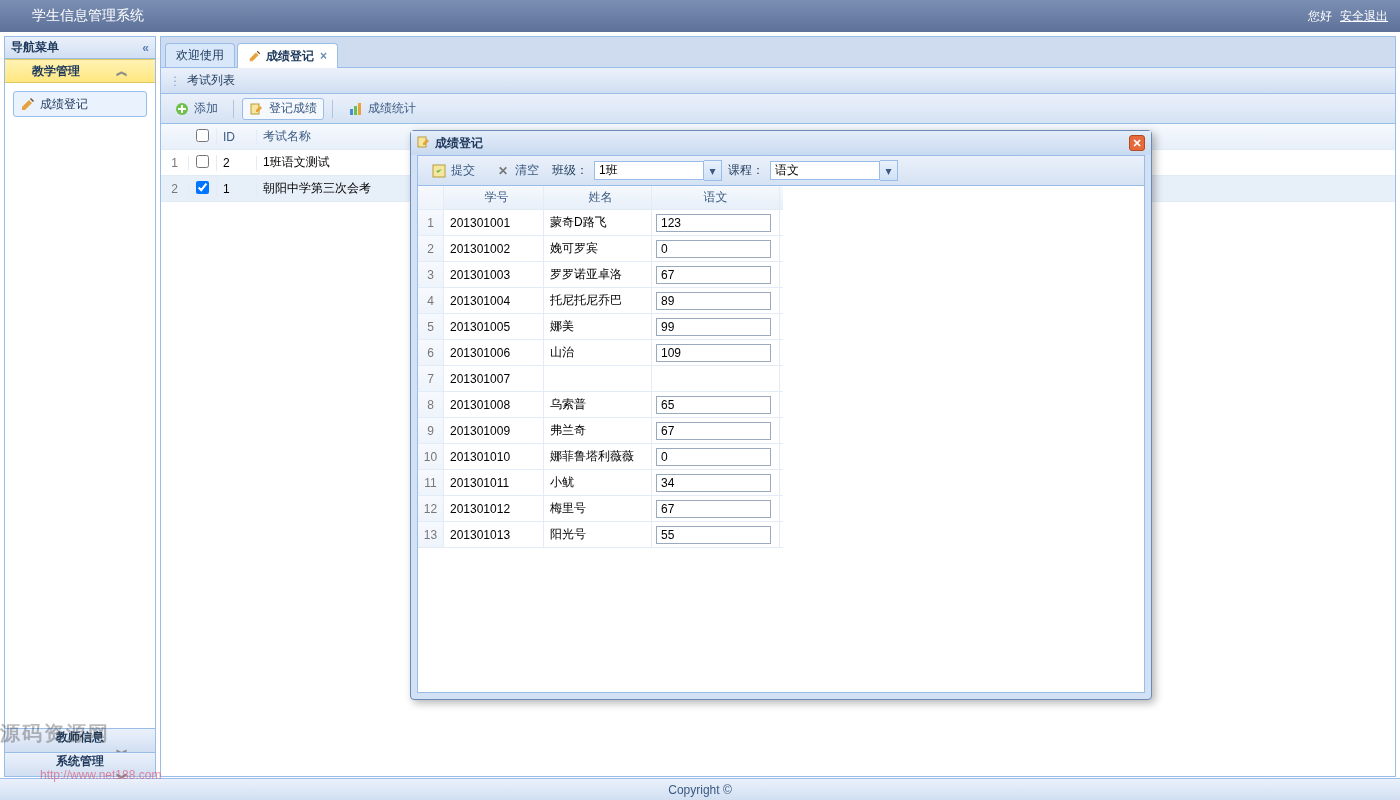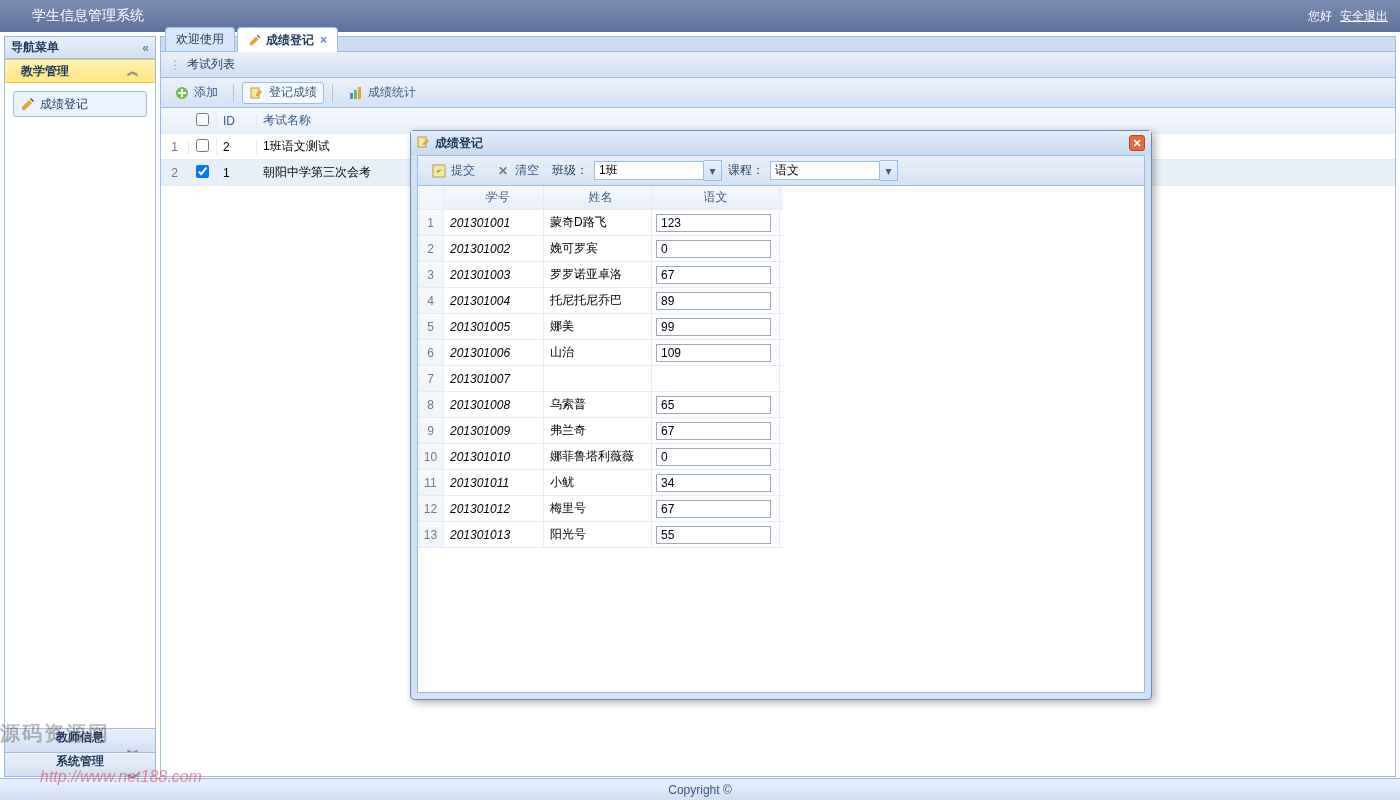--- a/index.html
+++ b/index.html
@@ -5,29 +5,29 @@
 * { box-sizing: border-box; margin: 0; padding: 0; }
 body { font-family: "Microsoft YaHei", Tahoma, Arial, sans-serif; font-size: 12px; background: #fff; width: 1400px; height: 800px; overflow: hidden; position: relative; }
 .header { height: 32px; background: linear-gradient(to bottom, #7b8fb5, #5e7299); color: #fff; display: flex; align-items: center; padding: 8px 12px; }
 .header-title { font-size: 14px; margin-left: 20px; }
 .header-right { margin-left: auto; display: flex; gap: 8px; }
 .header-right a { color: #fff; text-decoration: underline; cursor: pointer; }
 .body { display: flex; height: 745px; }
 .sidebar { width: 152px; border: 1px solid #99bce8; margin: 4px 0 0 4px; background: #dfe8f6; display: flex; flex-direction: column; }
 .sidebar-title { height: 22px; background: linear-gradient(to bottom, #ebf1fb, #d1dff2); border-bottom: 1px solid #99bce8; display: flex; align-items: center; padding: 0 6px; color: #1e395b; font-weight: bold; }
 .sidebar-title .collapse-icon { margin-left: auto; color: #5a80b6; cursor: pointer; }
-.accordion-hdr { height: 24px; display: flex; align-items: center; padding: 0 16px; color: #1e395b; font-weight: bold; cursor: pointer; }
+.accordion-hdr { height: 24px; display: flex; align-items: center; padding: 0 27px; color: #1e395b; font-weight: bold; cursor: pointer; }
 .accordion-hdr.active { background: linear-gradient(to bottom, #fff3b3, #ffe680); border-top: 1px solid #e0c95f; border-bottom: 1px solid #e0c95f; }
 .accordion-hdr.inactive { background: linear-gradient(to bottom, #ebf1fb, #d1dff2); border-top: 1px solid #99bce8; flex-direction: column; }
 .accordion-hdr .chev { margin-left: auto; color: #8a8a8a; }
 .accordion-body { flex: 1; background: #fff; padding: 8px; }
 .nav-item { height: 26px; display: flex; align-items: center; padding: 0 6px; border: 1px solid #99bce8; border-radius: 3px; background: #eaf2fd; cursor: pointer; color: #1e395b; }
 .nav-item .nav-icon { width: 16px; height: 16px; margin-right: 4px; display: inline-block; }
 .main { flex: 1; margin: 4px 4px 0 4px; display: flex; flex-direction: column; }
-.tabs { height: 16px; background: #cfdcef; border: 1px solid #99bce8; display: flex; align-items: flex-end; padding: 0 4px; }
+.tabs { height: 32px; background: #cfdcef; border: 1px solid #99bce8; display: flex; align-items: flex-end; padding: 0 4px; }
 .tab { height: 24px; border: 1px solid #99bce8; border-bottom: none; padding: 0 10px; display: flex; align-items: center; background: #d9e7fa; border-radius: 4px 4px 0 0; margin-right: 2px; cursor: pointer; color: #1e395b; }
 .tab.active { background: #fff; height: 25px; position: relative; top: 1px; font-weight: bold; }
 .tab .close { margin-left: 6px; color: #6b8ab6; cursor: pointer; font-weight: bold; }
 .panel { border: 1px solid #99bce8; border-top: none; flex: 1; background: #fff; display: flex; flex-direction: column; }
 .panel-title { height: 26px; background: linear-gradient(to bottom, #ebf1fb, #d1dff2); border-bottom: 1px solid #99bce8; display: flex; align-items: center; padding: 0 8px; color: #1e395b; }
 .panel-title .grip { color: #8aa5c9; margin-right: 6px; }
 .toolbar { height: 30px; background: linear-gradient(to bottom, #ebf1fb, #d5e2f3); border-bottom: 1px solid #99bce8; display: flex; align-items: center; gap: 4px; padding: 0 6px; }
 .tool-btn { height: 22px; display: flex; align-items: center; padding: 0 6px; border: 1px solid transparent; border-radius: 3px; cursor: pointer; color: #3b5a82; }
 .tool-btn:hover, .tool-btn.active { border-color: #99bce8; background: #f5f9fe; }
 .tool-btn .tb-icon { width: 16px; height: 16px; margin-right: 4px; display: inline-flex; align-items: center; justify-content: center; }
@@ -47,28 +47,28 @@
 .dlg-body { flex: 1; margin: 0 6px 6px; border: 1px solid #99bce8; background: #fff; display: flex; flex-direction: column; }
 .dlg-toolbar { height: 30px; background: linear-gradient(to bottom, #ebf1fb, #d5e2f3); border-bottom: 1px solid #99bce8; display: flex; align-items: center; gap: 6px; padding: 0 6px; }
 .dlg-toolbar label { color: #1e395b; }
 .combo { display: flex; align-items: center; }
 .combo input { width: 110px; height: 19px; border: 1px solid #99bce8; padding: 0 4px; font-size: 12px; }
 .combo-arr { width: 18px; height: 21px; background: linear-gradient(to bottom, #e9f2fc, #cfe1f7); border: 1px solid #99bce8; border-left: none; color: #3b5a82; display: flex; align-items: center; justify-content: center; cursor: pointer; }
 .sgrid { display: flex; flex-direction: column; width: 365px; }
 .sg-head { display: flex; height: 24px; background: linear-gradient(to bottom, #f6f9fe, #e7eff9); border-bottom: 1px solid #e3ebf6; color: #3b5a82; }
 .sg-head div, .sg-row div { border-right: 1px solid #e3ebf6; display: flex; align-items: center; padding-left: 6px; }
 .sg-rn { width: 26px; text-align: center; justify-content: center; padding-left: 0 !important; color: #777; background: linear-gradient(to bottom, #f6f9fe, #eef4fb); }
-.sg-sno { width: 100px; font-style: italic; }
+.sg-sno { width: 100px; }
 .sg-name { width: 108px; }
 .sg-score { width: 128px; padding: 2px 4px !important; }
 .sg-row { display: flex; height: 26px; border-bottom: 1px solid #e3ebf6; }
 .sg-score input { width: 115px; height: 18px; border: 1px solid #9aa9bd; padding: 0 4px; font-size: 12px; }
 .footer { position: absolute; bottom: 0; left: 0; right: 0; height: 22px; background: linear-gradient(to bottom, #ebf1fb, #d1dff2); border-top: 1px solid #99bce8; display: flex; align-items: center; justify-content: center; color: #3b5a82; }
 .watermark { position: absolute; left: 0; top: 720px; font-size: 20px; color: #3b3b3b; opacity: .35; font-family: SimHei, "Microsoft YaHei"; pointer-events: none; font-weight: bold; letter-spacing: 2px; }
-.watermark-url { position: absolute; left: 40px; top: 768px; font-size: 16px; color: #d46; opacity: .6; pointer-events: none; font-style: italic; }
+.watermark-url { position: absolute; left: 40px; top: 768px; font-size: 12px; color: #d46; opacity: .6; pointer-events: none; }
 .icon-svg { display: block; }
 </style>
 </head>
 <body>
 
 <div class="header">
   <span class="header-title">学生信息管理系统</span>
   <div class="header-right">
     <span>您好</span>
     <a>安全退出</a>

